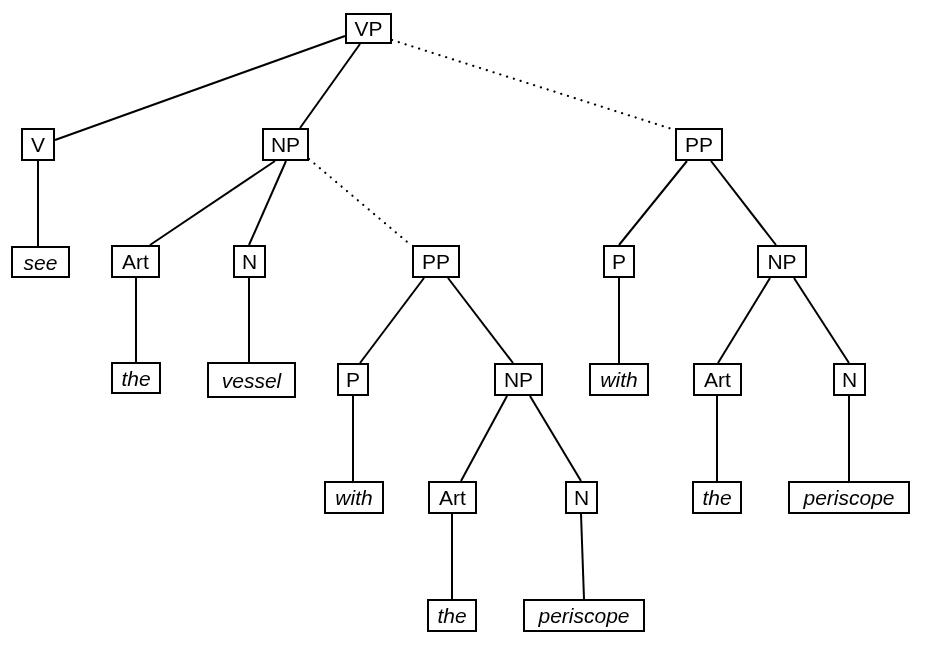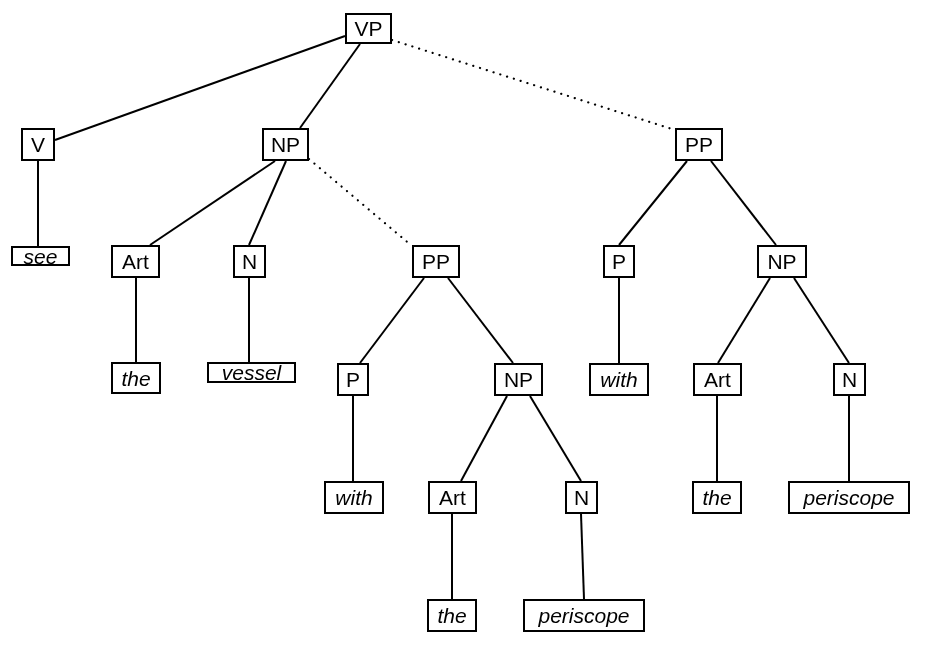--- a/index.html
+++ b/index.html
@@ -69,28 +69,28 @@
       <line x1="770" y1="278" x2="718" y2="363" stroke="#000000" stroke-width="2"></line>
       <line x1="794" y1="278" x2="849" y2="363" stroke="#000000" stroke-width="2"></line>
       <line x1="717" y1="396" x2="717" y2="481" stroke="#000000" stroke-width="2"></line>
       <line x1="849" y1="396" x2="849" y2="481" stroke="#000000" stroke-width="2"></line>
     </svg>
   <div id="nodes-layer">
       <div class="node" style="left: 345px; top: 13px; width: 47px; height: 31px;">VP</div>
       <div class="node" style="left: 21px; top: 128px; width: 34px; height: 33px;">V</div>
       <div class="node" style="left: 262px; top: 128px; width: 47px; height: 33px;">NP</div>
       <div class="node" style="left: 675px; top: 128px; width: 48px; height: 33px;">PP</div>
-      <div class="node terminal" style="left: 11px; top: 246px; width: 59px; height: 20px;">see</div>
+      <div class="node terminal" style="left: 11px; top: 246px; width: 59px; height: 32px;">see</div>
       <div class="node" style="left: 111px; top: 245px; width: 49px; height: 33px;">Art</div>
       <div class="node" style="left: 233px; top: 245px; width: 33px; height: 33px;">N</div>
       <div class="node" style="left: 412px; top: 245px; width: 48px; height: 33px;">PP</div>
       <div class="node" style="left: 603px; top: 245px; width: 32px; height: 33px;">P</div>
       <div class="node" style="left: 757px; top: 245px; width: 50px; height: 33px;">NP</div>
       <div class="node terminal" style="left: 111px; top: 362px; width: 50px; height: 32px;">the</div>
-      <div class="node terminal" style="left: 207px; top: 362px; width: 89px; height: 21px;">vessel</div>
+      <div class="node terminal" style="left: 207px; top: 362px; width: 89px; height: 36px;">vessel</div>
       <div class="node" style="left: 337px; top: 363px; width: 32px; height: 33px;">P</div>
       <div class="node" style="left: 494px; top: 363px; width: 49px; height: 33px;">NP</div>
       <div class="node terminal" style="left: 589px; top: 363px; width: 60px; height: 33px;">with</div>
       <div class="node" style="left: 693px; top: 363px; width: 49px; height: 33px;">Art</div>
       <div class="node" style="left: 833px; top: 363px; width: 33px; height: 33px;">N</div>
       <div class="node terminal" style="left: 324px; top: 481px; width: 60px; height: 33px;">with</div>
       <div class="node" style="left: 428px; top: 481px; width: 49px; height: 33px;">Art</div>
       <div class="node" style="left: 565px; top: 481px; width: 33px; height: 33px;">N</div>
       <div class="node terminal" style="left: 692px; top: 481px; width: 50px; height: 33px;">the</div>
       <div class="node terminal" style="left: 788px; top: 481px; width: 122px; height: 33px;">periscope</div>

